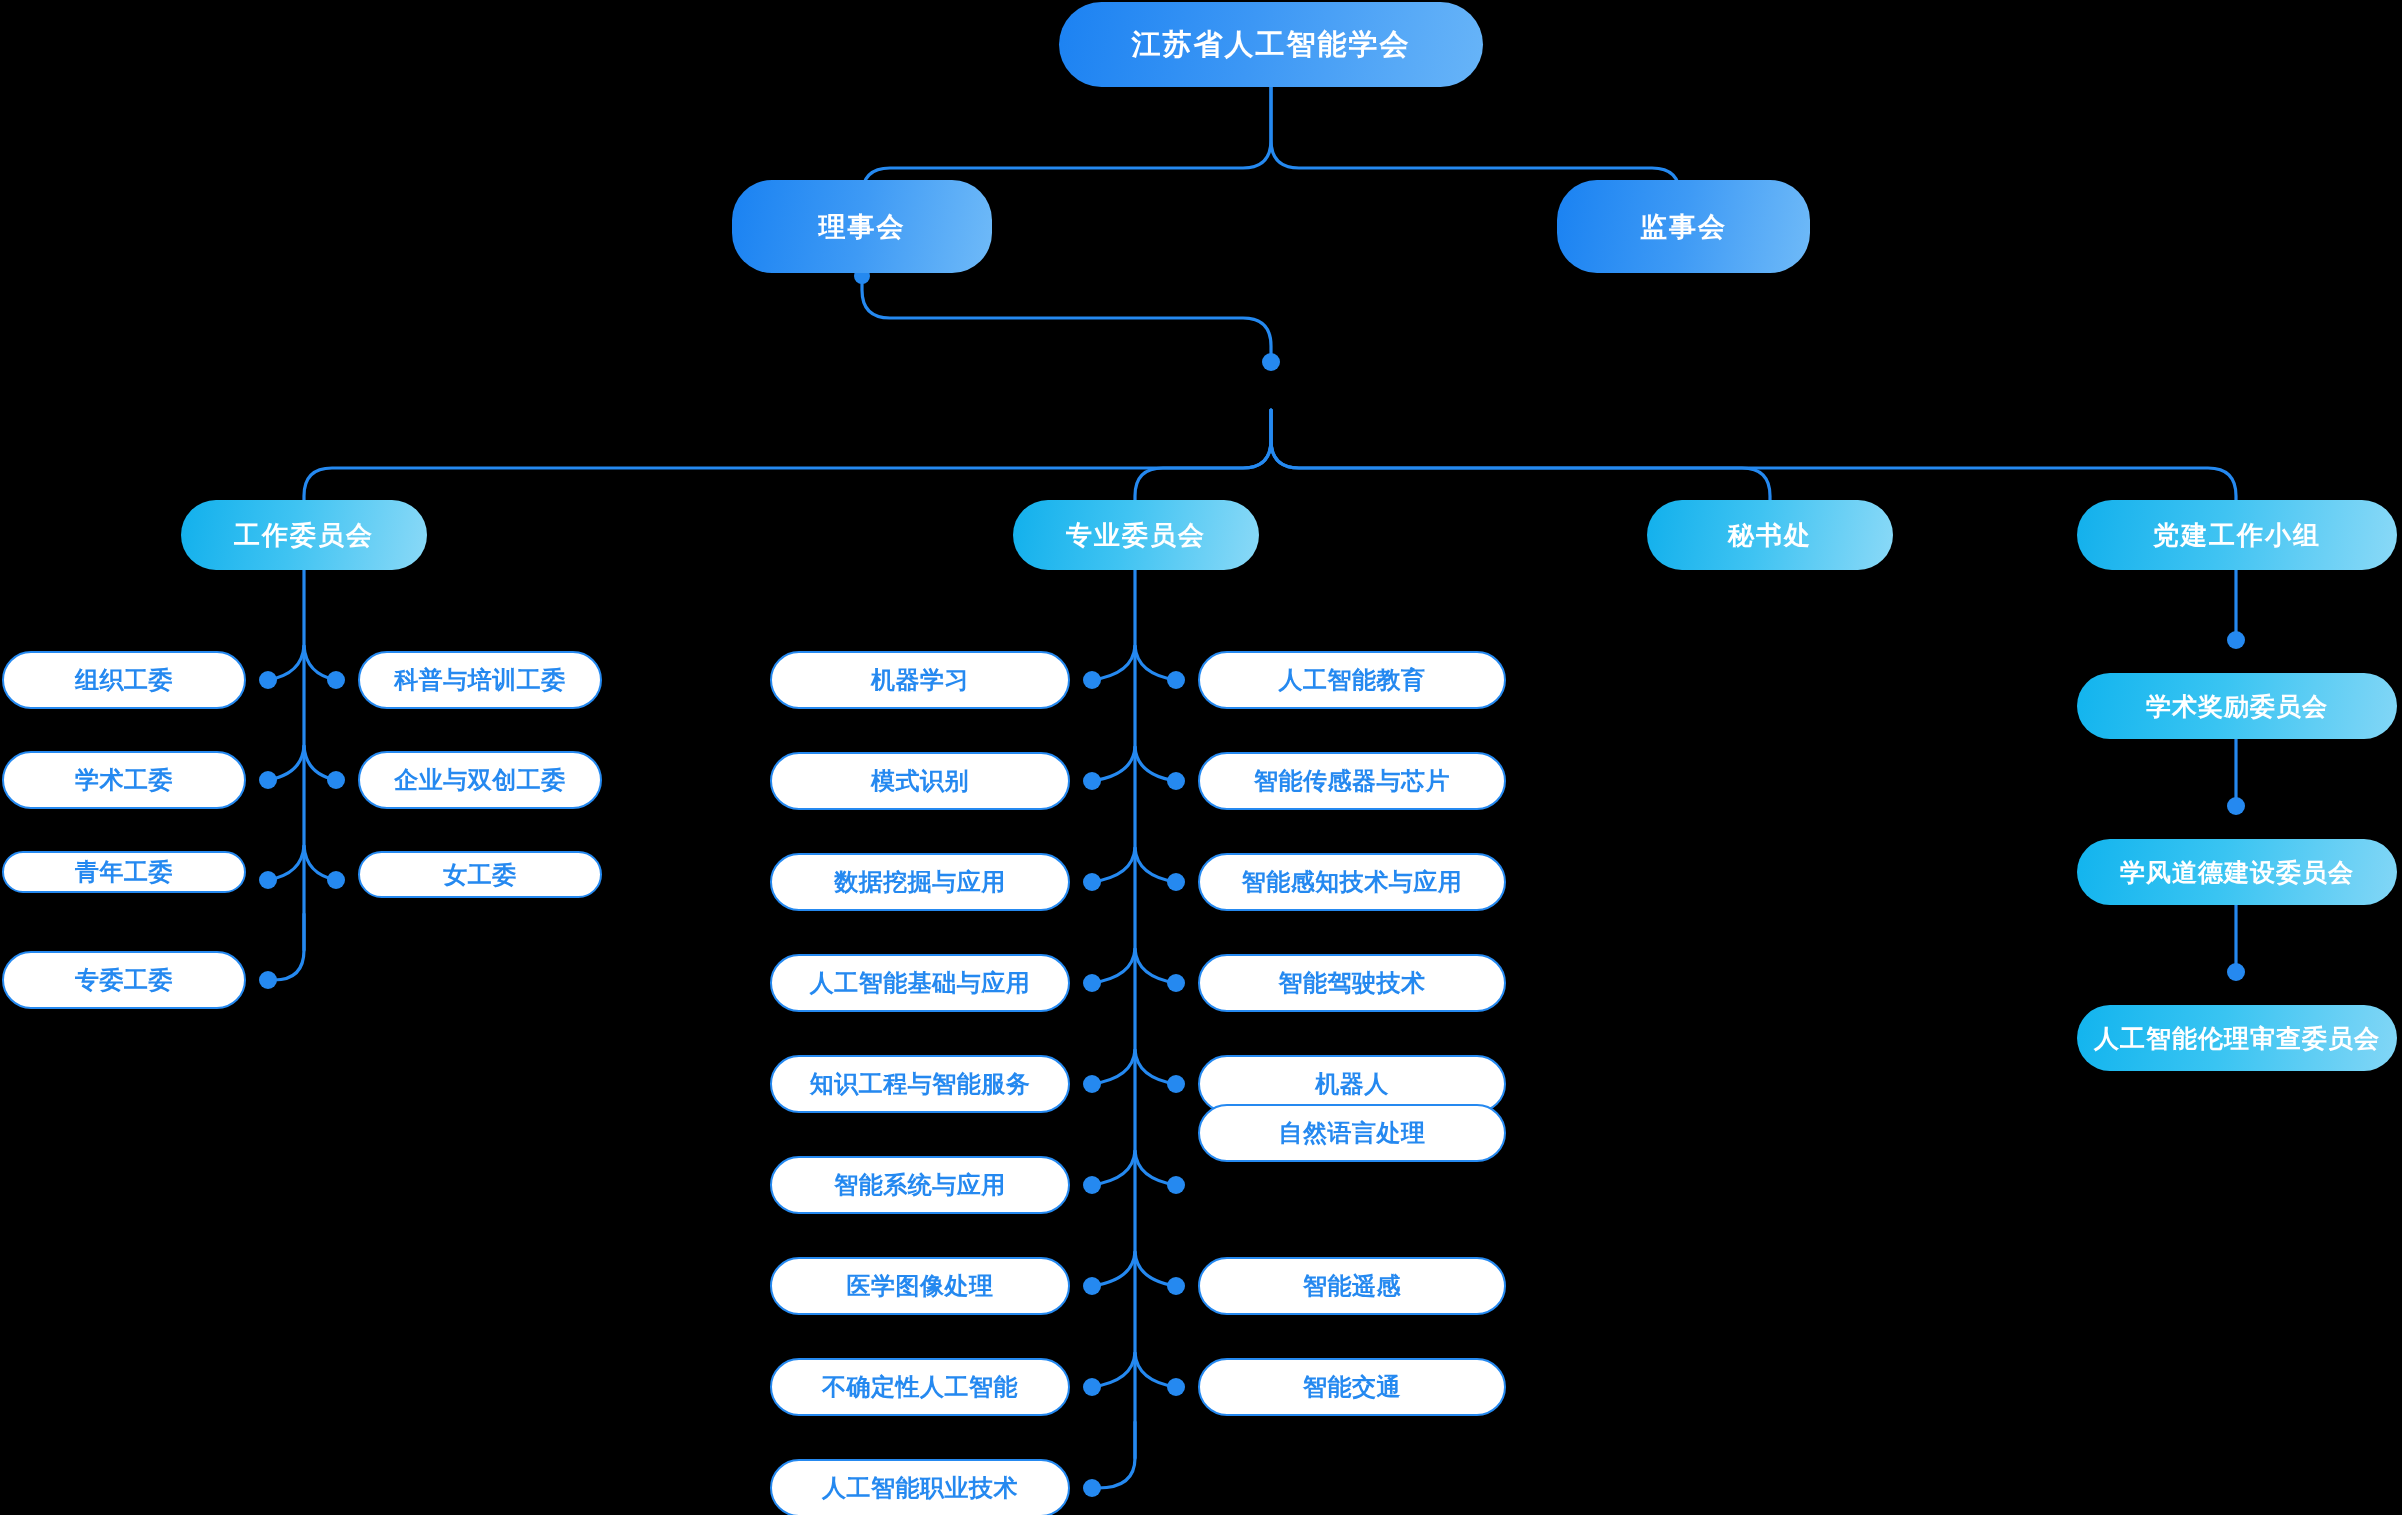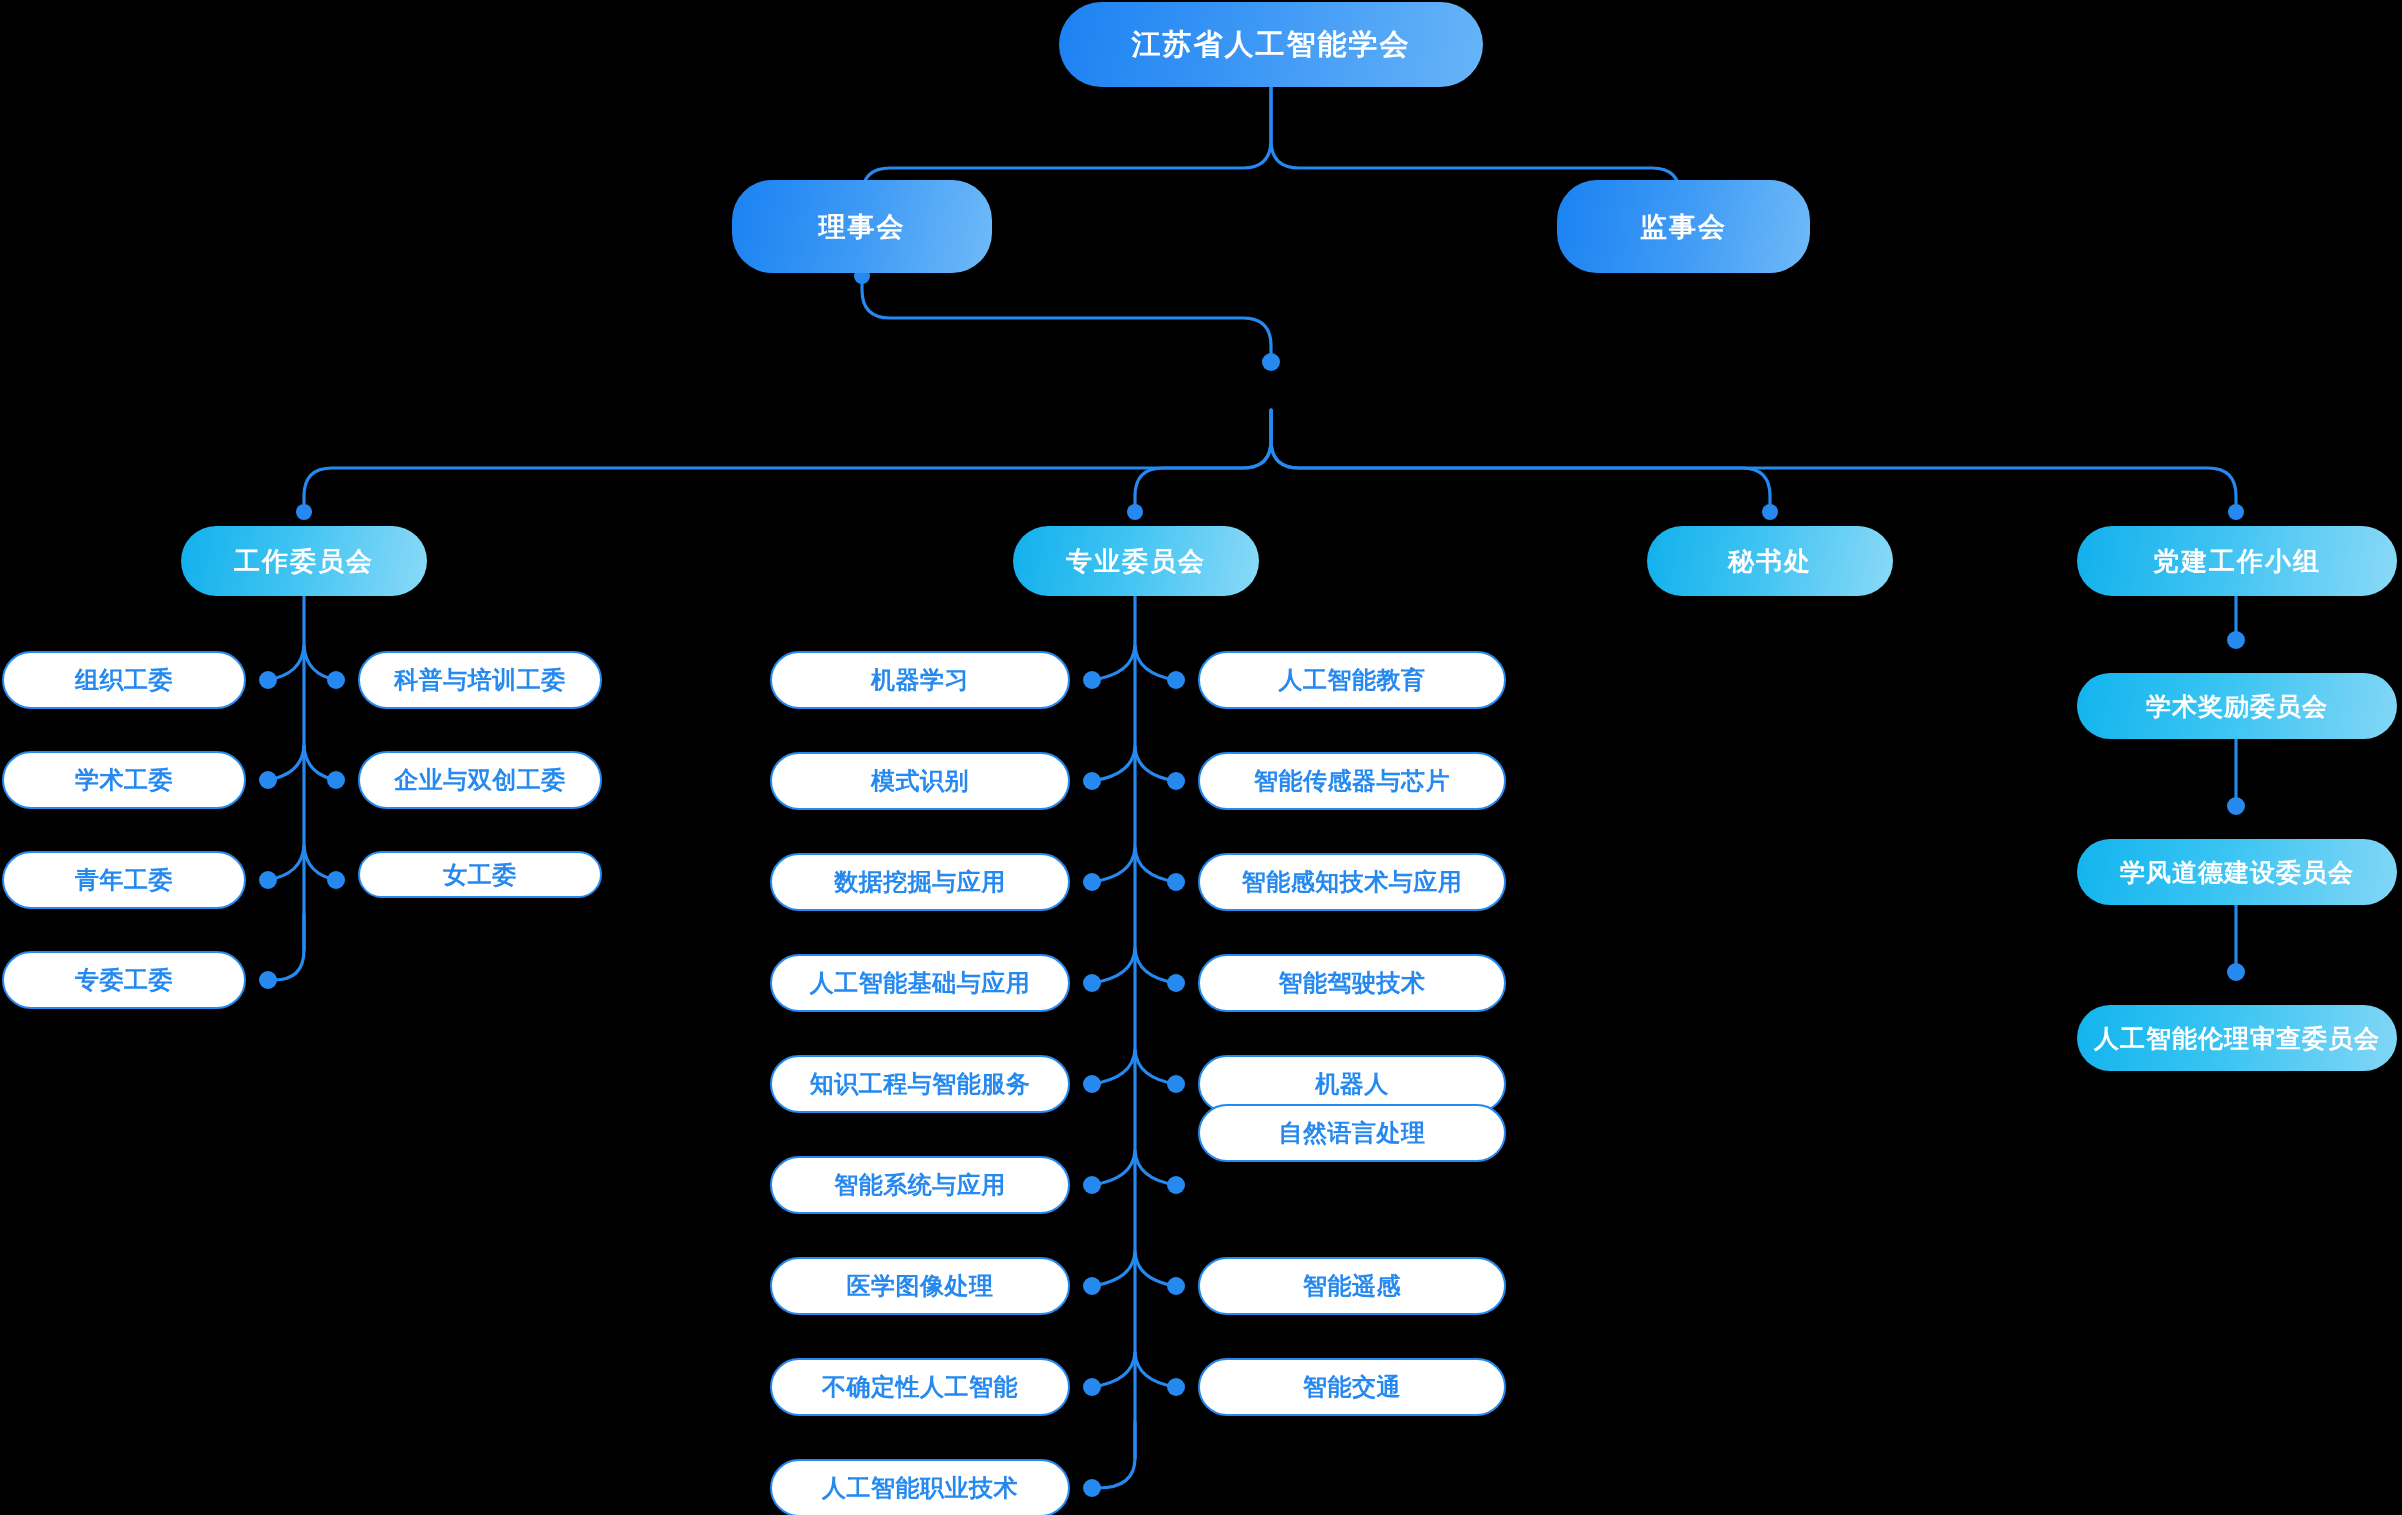--- a/index.html
+++ b/index.html
@@ -24,21 +24,21 @@
   .node.l2{
     background:linear-gradient(100deg,#1A82F2 0%,#3E9AF5 50%,#6FBAF8 100%);
     color:#fff;border-radius:40px;font-size:27px;letter-spacing:2px;
   }
   .node.l3{
     background:linear-gradient(100deg,#0E63C8 0%,#1873DD 45%,#2E8CEF 100%);
     color:#fff;border-radius:40px;font-size:27px;letter-spacing:2px;
   }
   .node.l4{
     background:linear-gradient(100deg,#12B0EC 0%,#3FC3F2 45%,#8AD9F7 100%);
-    color:#fff;border-radius:40px;font-size:26px;letter-spacing:2px;margin-top:26px;
+    color:#fff;border-radius:40px;font-size:26px;letter-spacing:2px;
   }
   .node.pill{
     background:#ffffff;border:2.5px solid #2589F0;color:#2589F0;
     border-radius:34px;font-size:24px;letter-spacing:.5px;
   }
   .node.cyan{
     background:linear-gradient(100deg,#12B4EE 0%,#39C4F2 45%,#82D6F6 100%);
     color:#fff;border-radius:34px;font-size:25px;letter-spacing:1px;
   }
 </style>
@@ -147,21 +147,21 @@
 
 
   <div class="node l4" style="left:181px;top:500px;width:246px;height:70px;">工作委员会</div>
   <div class="node l4" style="left:1013px;top:500px;width:246px;height:70px;">专业委员会</div>
   <div class="node l4" style="left:1647px;top:500px;width:246px;height:70px;">秘书处</div>
   <div class="node l4" style="left:2077px;top:500px;width:320px;height:70px;">党建工作小组</div>
 
   <div id="leaves">
       <div class="node pill" style="left: 2px; top: 651px; width: 244px; height: 58px;">组织工委</div>
       <div class="node pill" style="left: 2px; top: 751px; width: 244px; height: 58px;">学术工委</div>
-      <div class="node pill" style="left: 2px; top: 851px; width: 244px; height: 58px;">青年工委</div>
+      <div class="node pill" style="left: 2px; top: 851px; width: 244px; height: 42px;">青年工委</div>
       <div class="node pill" style="left: 2px; top: 951px; width: 244px; height: 58px;">专委工委</div>
       <div class="node pill" style="left: 358px; top: 651px; width: 244px; height: 58px;">科普与培训工委</div>
       <div class="node pill" style="left: 358px; top: 751px; width: 244px; height: 58px;">企业与双创工委</div>
       <div class="node pill" style="left: 358px; top: 851px; width: 244px; height: 47px;">女工委</div>
       <div class="node pill" style="left: 770px; top: 651px; width: 300px; height: 58px;">机器学习</div>
       <div class="node pill" style="left: 770px; top: 752px; width: 300px; height: 58px;">模式识别</div>
       <div class="node pill" style="left: 770px; top: 853px; width: 300px; height: 58px;">数据挖掘与应用</div>
       <div class="node pill" style="left: 770px; top: 954px; width: 300px; height: 58px;">人工智能基础与应用</div>
       <div class="node pill" style="left: 770px; top: 1055px; width: 300px; height: 58px;">知识工程与智能服务</div>
       <div class="node pill" style="left: 770px; top: 1156px; width: 300px; height: 58px;">智能系统与应用</div>

